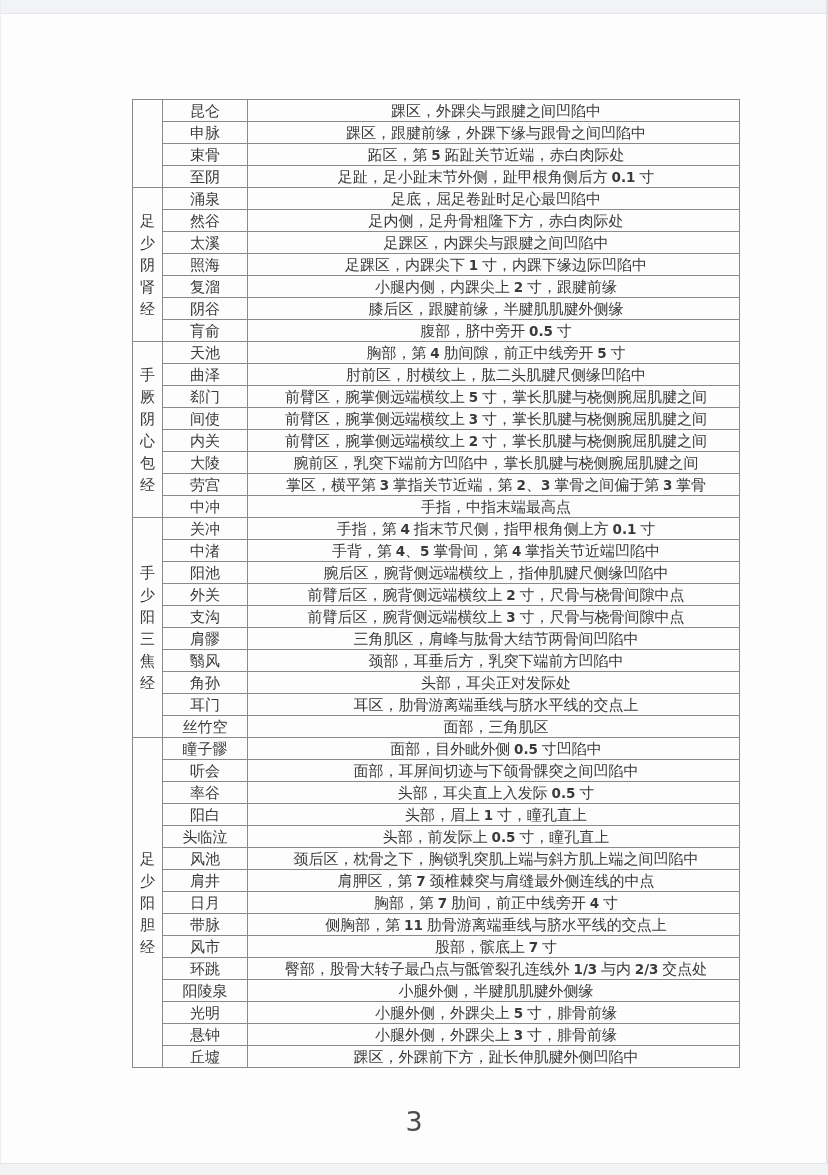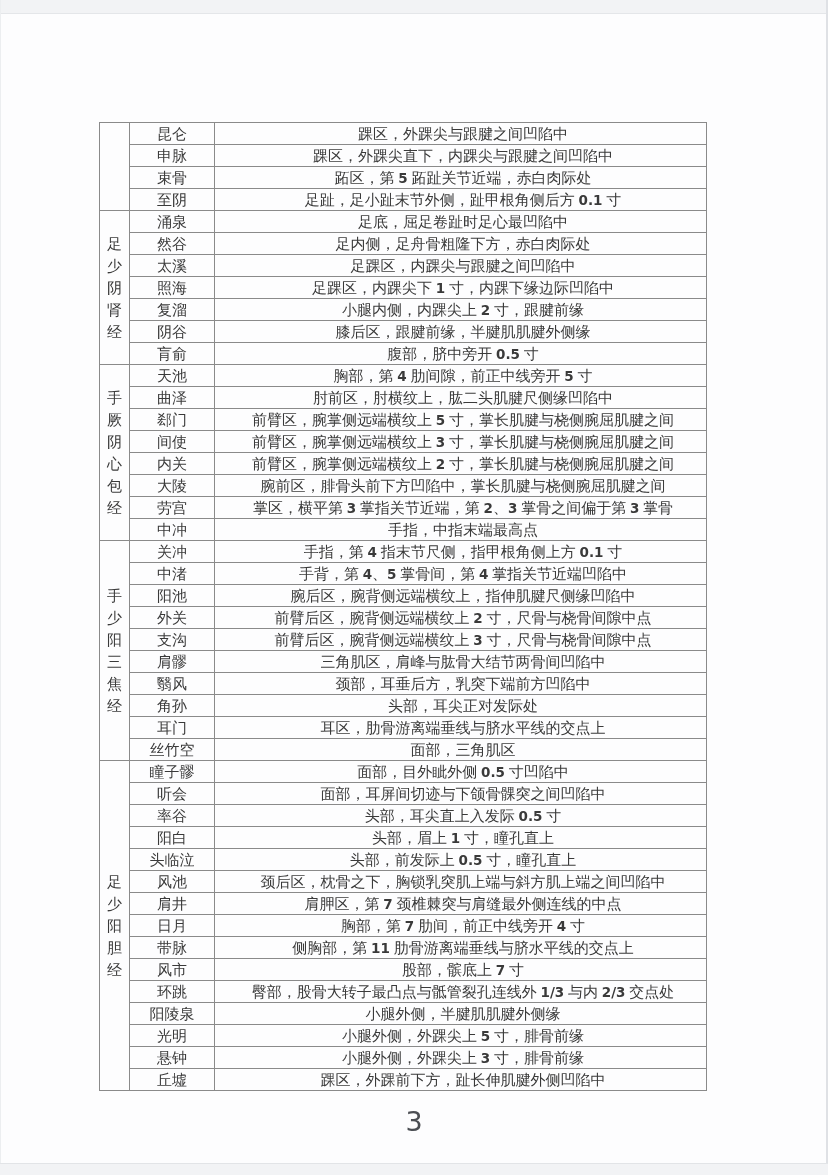--- a/index.html
+++ b/index.html
@@ -5,22 +5,22 @@
   html,body{margin:0;padding:0;width:828px;height:1175px;background:#fdfdfe;overflow:hidden;}
   .page{position:relative;width:828px;height:1175px;
         font-family:"Liberation Serif","DejaVu Serif",serif;color:#3a3a3a;}
   .band-top{position:absolute;top:0;left:0;right:0;height:13px;background:#f2f3f5;
             border-bottom:1px solid #e4e6e9;}
   .band-bottom{position:absolute;bottom:0;left:0;right:0;height:11px;background:#f2f3f5;
                border-top:1px solid #e2e4e7;}
   .edge-right{position:absolute;top:0;bottom:0;right:0;width:2px;background:#dfe1e5;}
   .edge-left{position:absolute;top:0;bottom:0;left:0;width:1px;background:#eceef0;}
 
-  table.acu{position:absolute;left:99px;top:99px;border-collapse:collapse;
-            table-layout:fixed;width:595px;margin-top:23px;}
+  table.acu{position:absolute;left:132px;top:99px;border-collapse:collapse;
+            table-layout:fixed;width:595px;}
   table.acu td{border:1px solid #8a8a8a;overflow:hidden;}
   table.acu tr{height:22px;}
   td.meridian{width:29px;text-align:center;vertical-align:middle;padding:0;background:#fdfdfe;}
   td.meridian .vert div{line-height:22px;font-size:15px;letter-spacing:0;}
   td.point{width:84px;text-align:center;font-size:15px;line-height:20px;padding:0;white-space:nowrap;}
   td.loc{width:482px;font-size:15px;line-height:20px;padding:0 2px 0 7px;text-align:center;white-space:nowrap;}
   .num{font-family:"DejaVu Sans","Liberation Sans",sans-serif;font-weight:700;font-size:13.5px;}
   .pagenum{position:absolute;top:1106px;left:0;right:0;text-align:center;
            font-size:27px;color:#4b4e53;font-family:"DejaVu Sans","Liberation Sans",sans-serif;}
 </style>
@@ -36,21 +36,21 @@
     <tbody>
         <tr>
           <td class="meridian" rowspan="4">
             <div class="vert"></div>
           </td>
           <td class="point">昆仑</td>
           <td class="loc">踝区，外踝尖与跟腱之间凹陷中</td>
         </tr>
         <tr>
           <td class="point">申脉</td>
-          <td class="loc">踝区，外踝尖直下，内踝尖与跟腱之间凹陷中</td>
+          <td class="loc">踝区，跟腱前缘，外踝下缘与跟骨之间凹陷中</td>
         </tr>
         <tr>
           <td class="point">束骨</td>
           <td class="loc">跖区，第 <span class="num">5</span> 跖趾关节近端，赤白肉际处</td>
         </tr>
         <tr>
           <td class="point">至阴</td>
           <td class="loc">足趾，足小趾末节外侧，趾甲根角侧后方 <span class="num">0.1</span> 寸</td>
         </tr>
         <tr>
@@ -115,21 +115,21 @@
         <tr>
           <td class="point">间使</td>
           <td class="loc">前臂区，腕掌侧远端横纹上 <span class="num">3</span> 寸，掌长肌腱与桡侧腕屈肌腱之间</td>
         </tr>
         <tr>
           <td class="point">内关</td>
           <td class="loc">前臂区，腕掌侧远端横纹上 <span class="num">2</span> 寸，掌长肌腱与桡侧腕屈肌腱之间</td>
         </tr>
         <tr>
           <td class="point">大陵</td>
-          <td class="loc">腕前区，腓骨头前下方凹陷中，掌长肌腱与桡侧腕屈肌腱之间</td>
+          <td class="loc">腕前区，乳突下端前方凹陷中，掌长肌腱与桡侧腕屈肌腱之间</td>
         </tr>
         <tr>
           <td class="point">劳宫</td>
           <td class="loc">掌区，横平第 <span class="num">3</span> 掌指关节近端，第 <span class="num">2</span>、<span class="num">3</span> 掌骨之间偏于第 <span class="num">3</span> 掌骨</td>
         </tr>
         <tr>
           <td class="point">中冲</td>
           <td class="loc">手指，中指末端最高点</td>
         </tr>
         <tr>

